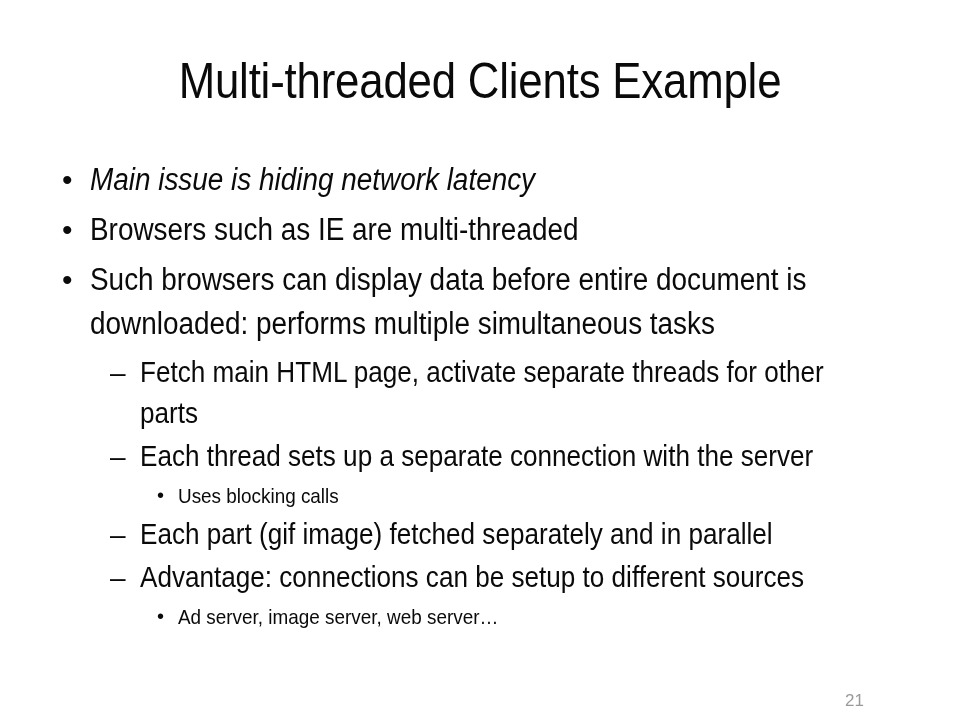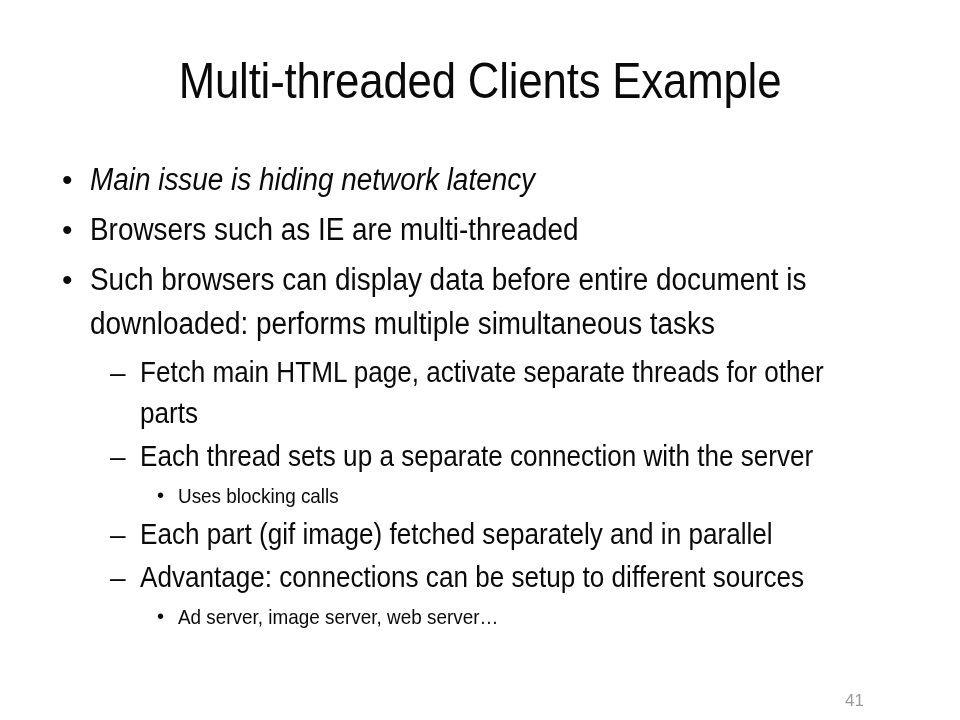--- a/index.html
+++ b/index.html
@@ -171,15 +171,15 @@
       <div class="bullet-row lvl2">
         <span class="marker">–</span>
         <span class="btext w-sub">Advantage: connections can be setup to different sources</span>
       </div>
       <div class="bullet-row lvl3">
         <span class="marker">•</span>
         <span class="btext w-sub">Ad server, image server, web server…</span>
       </div>
     </div>
 
-  <div id="page-number">41</div>
+  <div id="page-number">21</div>
 
 </div>
 
 </body></html>

